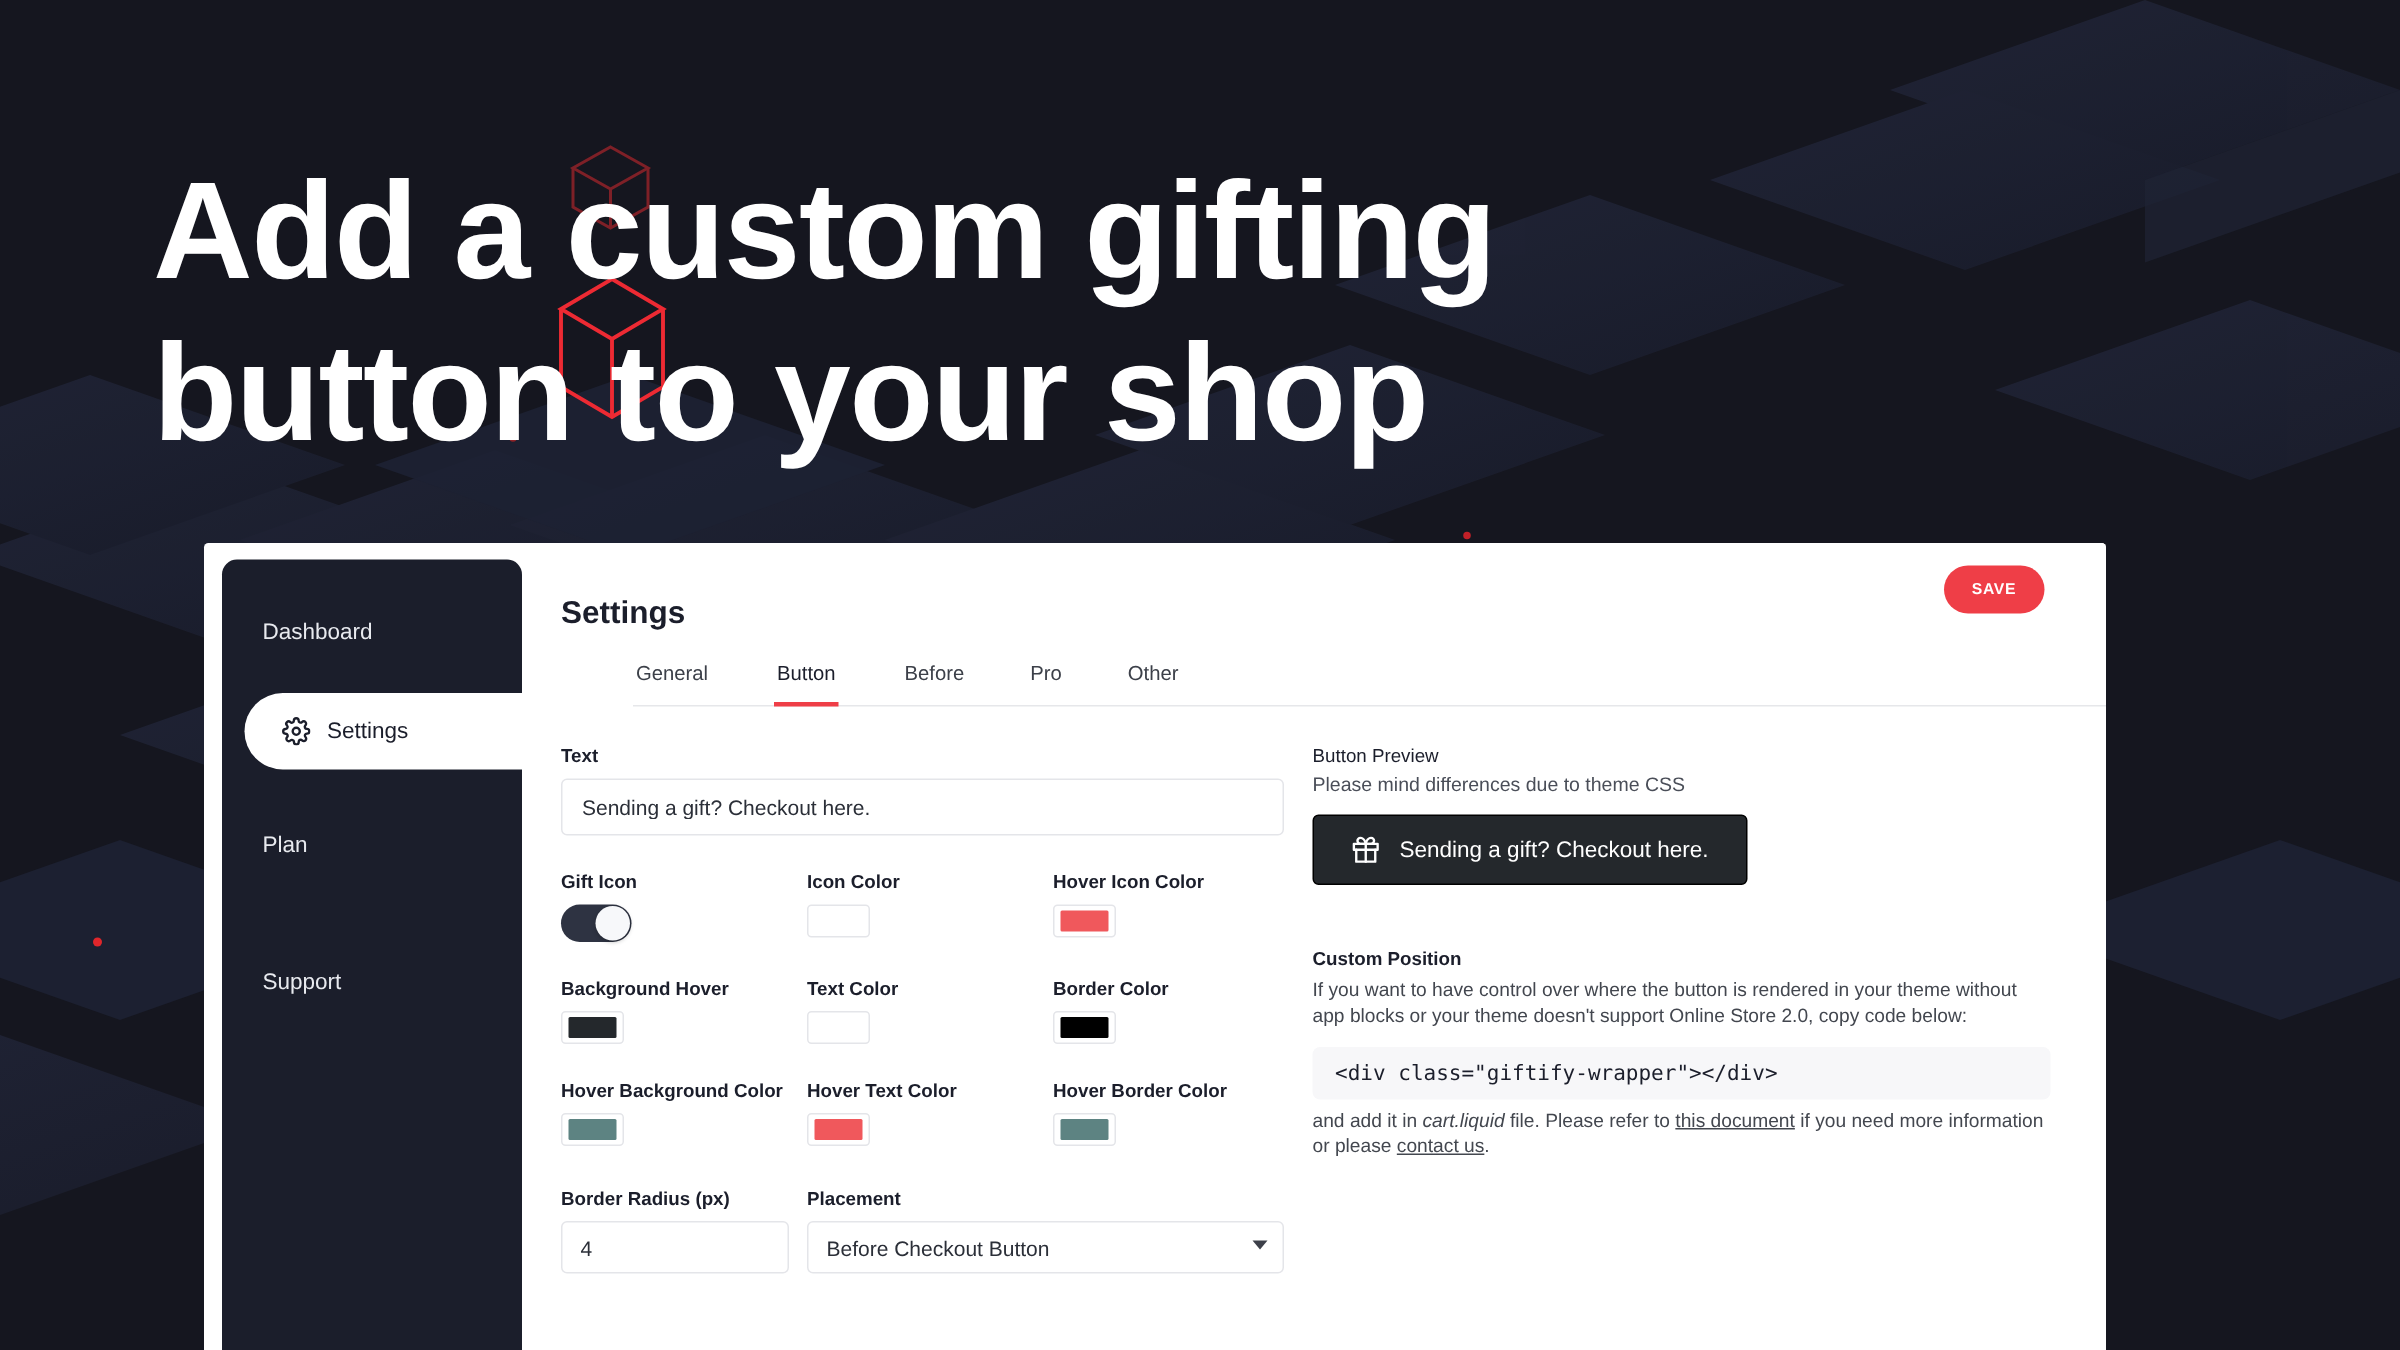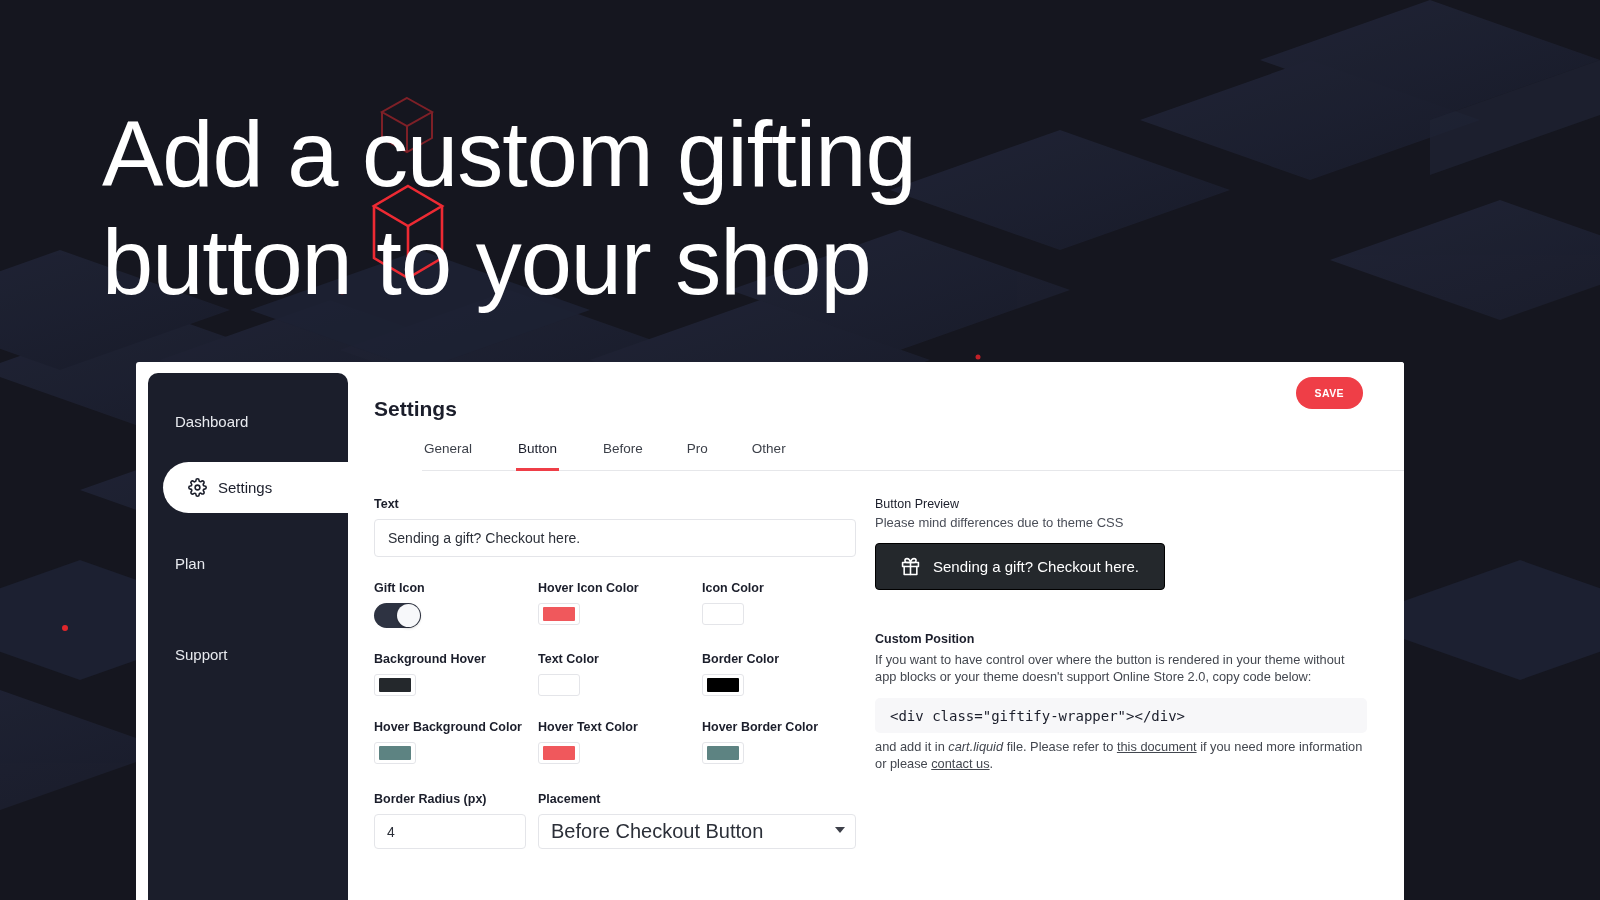--- a/index.html
+++ b/index.html
@@ -17,21 +17,21 @@
     overflow: hidden;
   }
   #iso-svg { position: absolute; inset: 0; width: 1600px; height: 900px; }
 
   
   #headline {
     position: absolute; left: 102px; top: 100px;
     width: 1100px;
     color: #ffffff;
     font-size: 92px;
-    font-weight: normal;
+    font-weight: bold;
     line-height: 108px;
     letter-spacing: -1px;
     z-index: 6;
     white-space: pre-line;
   }
 
   
   .cube { position: absolute; z-index: 5; }
   #cube-small { left: 378px; top: 94px; }
   #cube-big   { left: 368px; top: 180px; }
@@ -174,21 +174,21 @@
   #placement-cell     { width: 320px; }
   #border-radius-input {
     width: 152px; height: 35px;
     border: 1px solid #e4e5e9; border-radius: 4px;
     font-size: 14px; color: #2b2f38; padding: 0 12px;
     font-family: "Liberation Sans", sans-serif;
   }
   #placement-select {
     width: 318px; height: 35px;
     border: 1px solid #e4e5e9; border-radius: 4px;
-    font-size: 20px; color: #2b2f38; padding: 0 12px;
+    font-size: 14px; color: #2b2f38; padding: 0 12px;
     background: #fff;
     font-family: "Liberation Sans", sans-serif;
     appearance: none; -webkit-appearance: none;
   }
   #placement-wrap { position: relative; display: inline-block; }
   #placement-caret {
     position: absolute; right: 11px; top: 13px;
     width: 0; height: 0;
     border-left: 5px solid transparent;
     border-right: 5px solid transparent;
@@ -339,29 +339,29 @@
 
         
         <div class="row3">
           <div class="cell">
             <div class="field-label">Gift Icon</div>
             <div id="gift-toggle">
               <div class="knob"></div>
             </div>
           </div>
           <div class="cell">
+            <div class="field-label">Icon Color</div>
+            <div class="swatch-box">
+              <div class="swatch-fill" style="background:#ffffff"></div>
+            </div>
+          </div>
+          <div class="cell">
             <div class="field-label">Hover Icon Color</div>
             <div class="swatch-box">
               <div class="swatch-fill" style="background:#f0585c"></div>
-            </div>
-          </div>
-          <div class="cell">
-            <div class="field-label">Icon Color</div>
-            <div class="swatch-box">
-              <div class="swatch-fill" style="background:#ffffff"></div>
             </div>
           </div>
         </div>
 
         
         <div class="row3">
           <div class="cell">
             <div class="field-label">Background Hover</div>
             <div class="swatch-box">
               <div class="swatch-fill" style="background:#24282c"></div>

